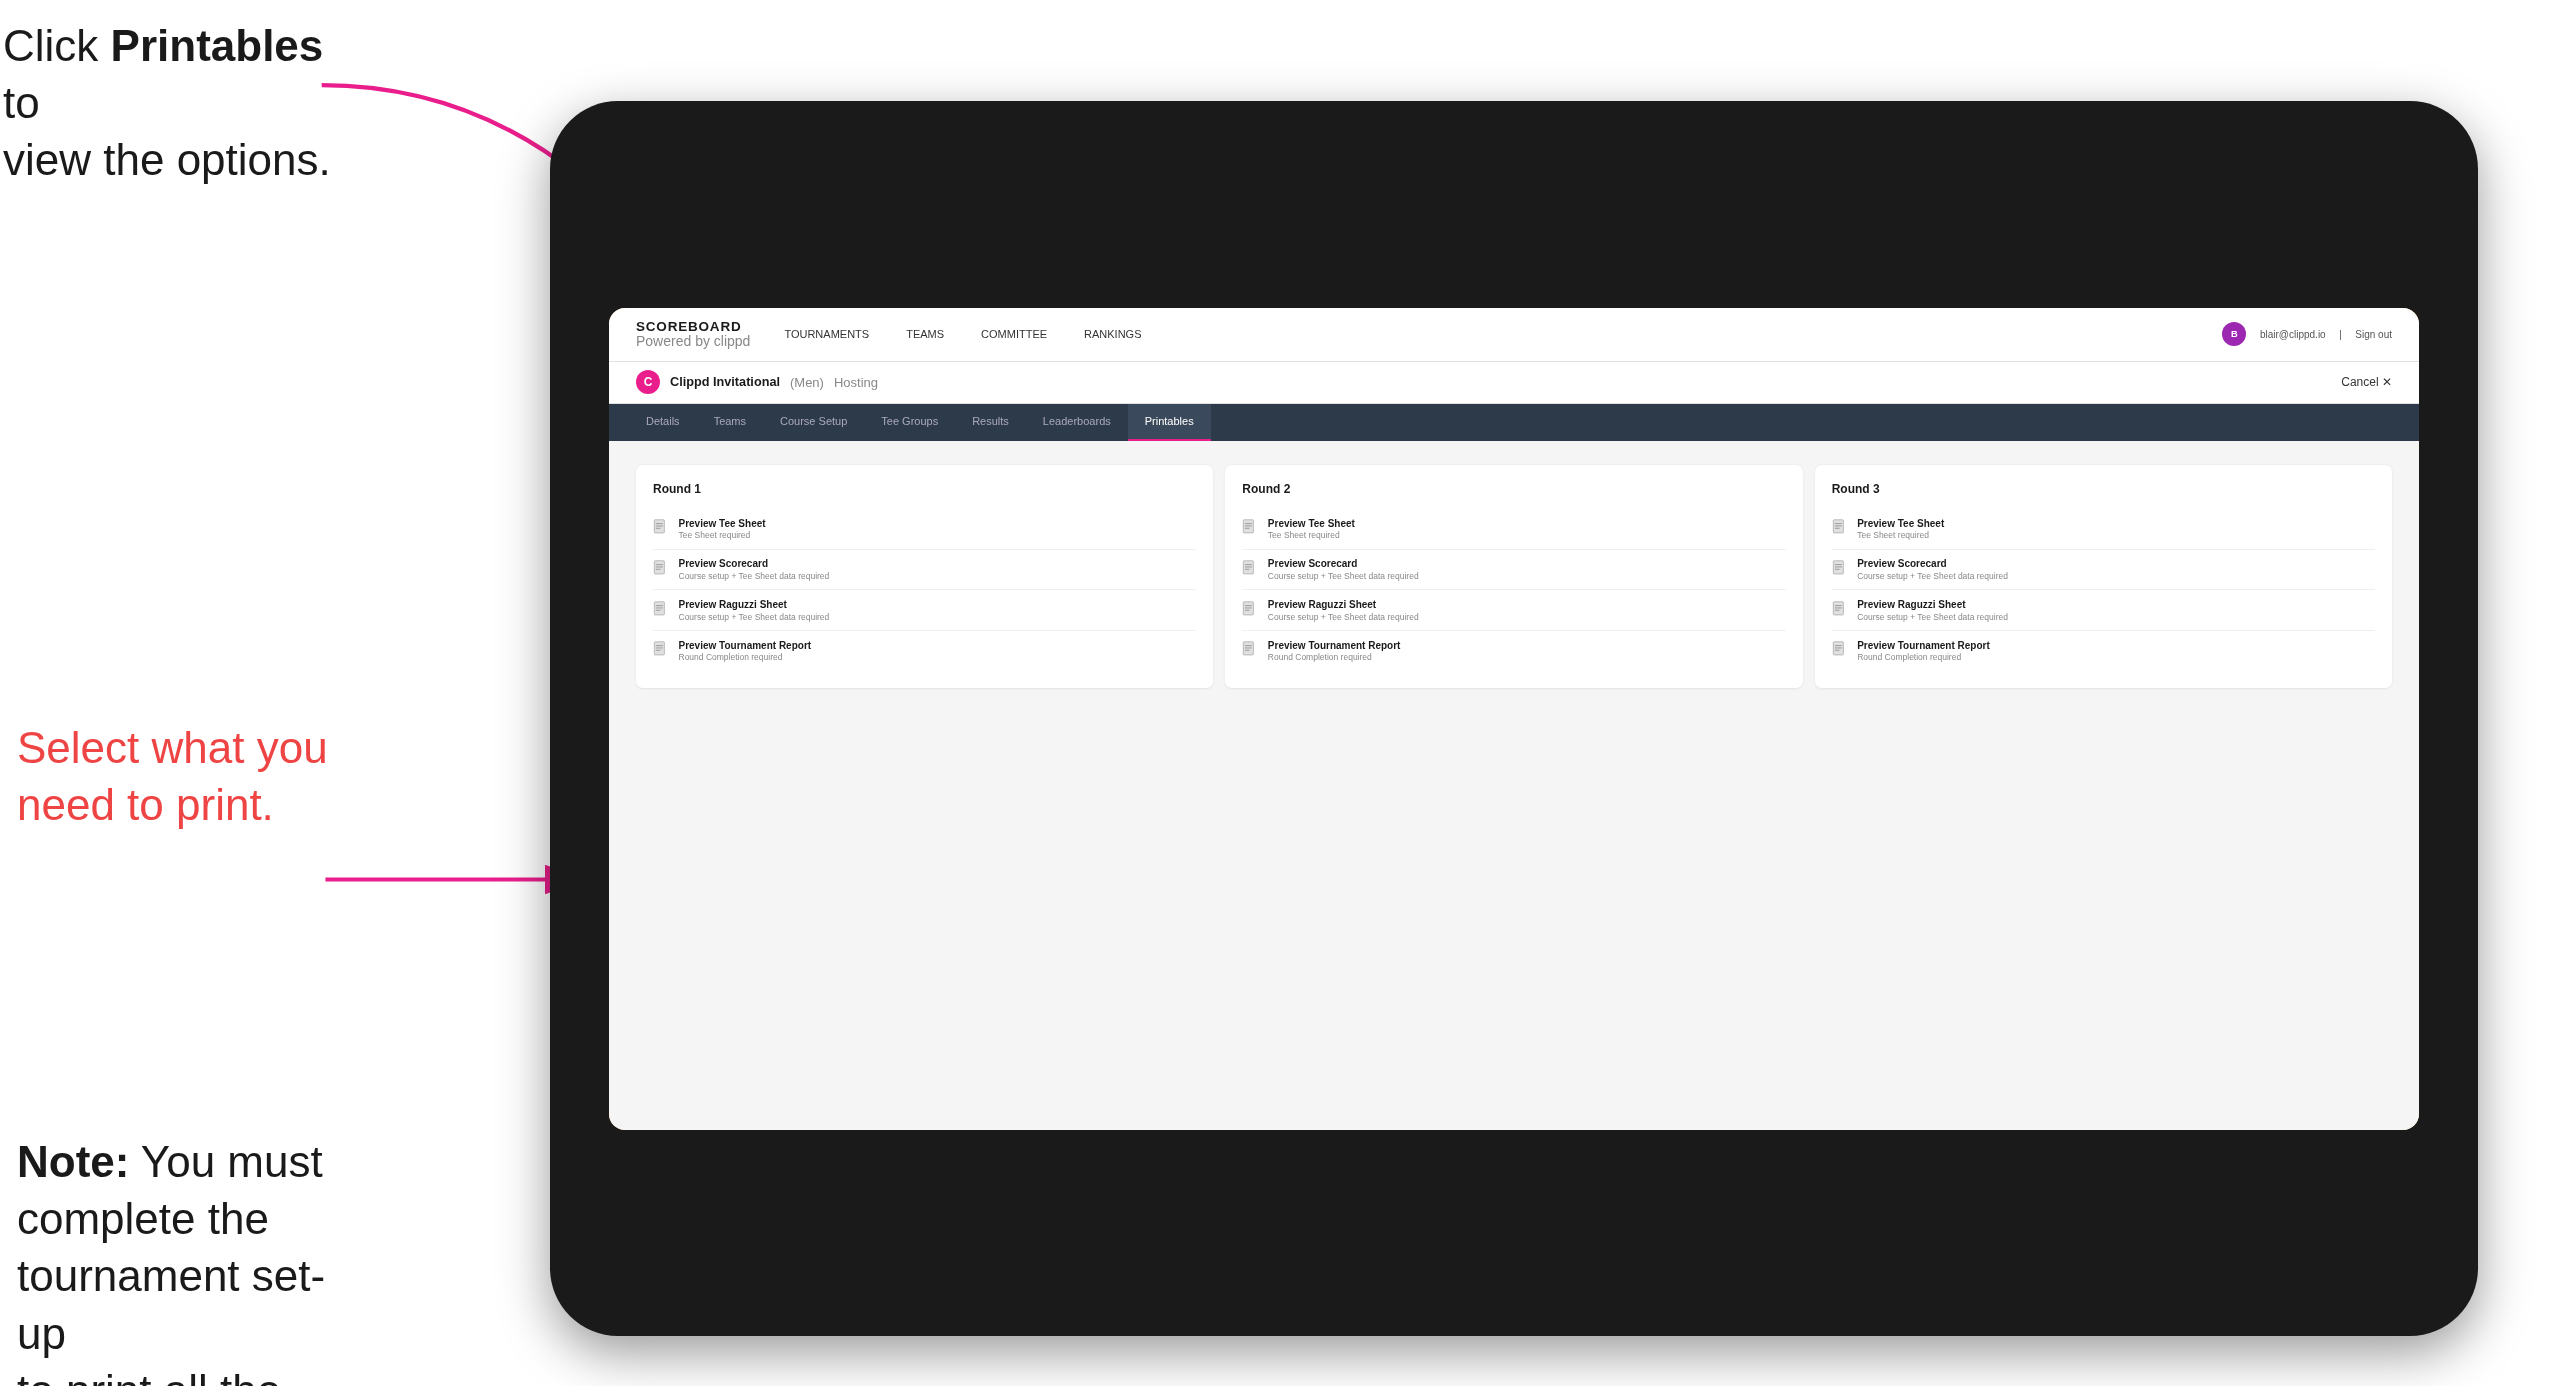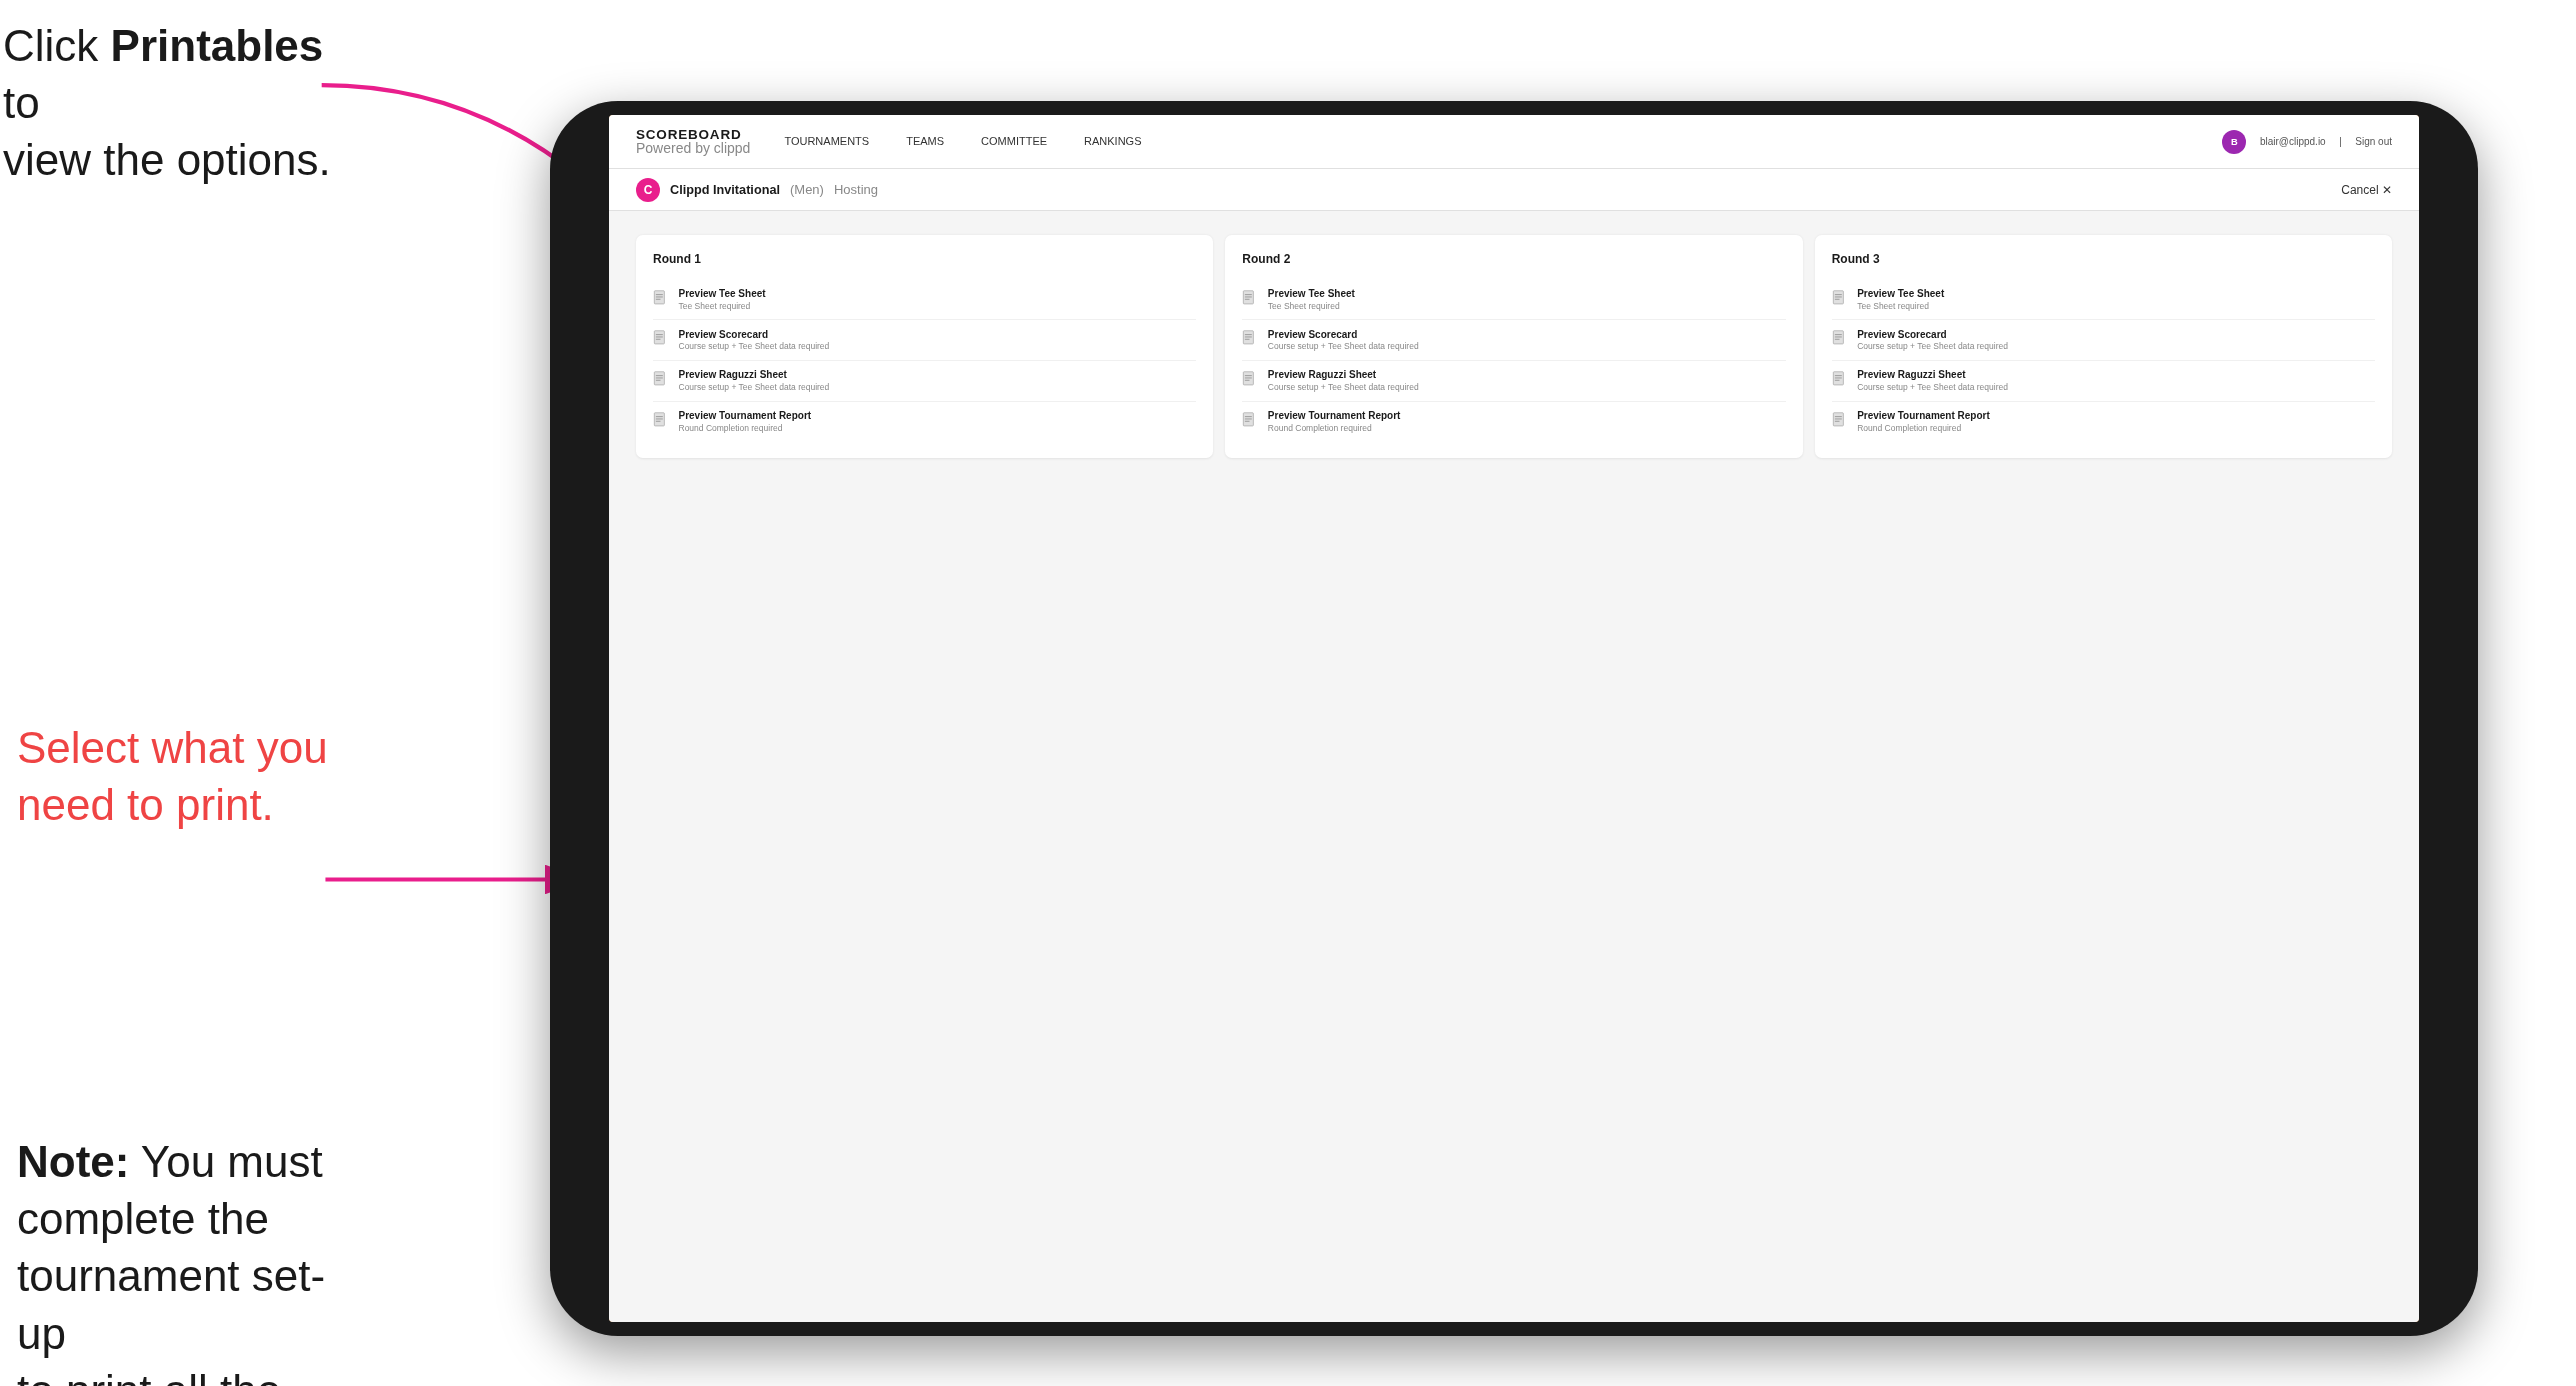--- a/index.html
+++ b/index.html
@@ -55,23 +55,23 @@
       background: #1a1a1a;
       border-radius: 68px;
       box-shadow: 0 17px 51px rgba(0,0,0,0.4);
       display: flex;
       align-items: center;
       justify-content: center;
     }
 
     .tablet-screen {
       width: 1810px;
-      height: 1207px;
+      height: 822px;
       background: #fdba74;
-      border-radius: 4px;
+      border-radius: 16px;
       overflow: hidden;
       display: flex;
       flex-direction: column;
     }
 
     
     .top-nav {
       background: #ffffff;
       border-bottom: 0.8px solid #e0e0e0;
       padding: 0 27px;
@@ -343,20 +343,29 @@
     <div class="tournament-header">
       <div class="tournament-title">
         <div class="tournament-logo">C</div>
         <span>Clippd Invitational</span>
         <span class="hosting-badge">(Men)</span>
         <span class="hosting-badge">Hosting</span>
       </div>
       <div class="cancel-btn">Cancel ✕</div>
     </div>
 
+    <div class="tab-bar">
+      <div class="tab-item">Details</div>
+      <div class="tab-item">Teams</div>
+      <div class="tab-item">Course Setup</div>
+      <div class="tab-item">Tee Groups</div>
+      <div class="tab-item">Results</div>
+      <div class="tab-item">Leaderboards</div>
+      <div class="tab-item active">Printables</div>
+    </div>
 
     <div class="main-content">
       <div class="rounds-container">
 
         <div class="round-section">
           <div class="round-title">Round 1</div>
 
           <div class="print-item">
             <div class="print-icon">
               <svg viewBox="0 0 18 22" fill="none" xmlns="http://www.w3.org/2000/svg">

